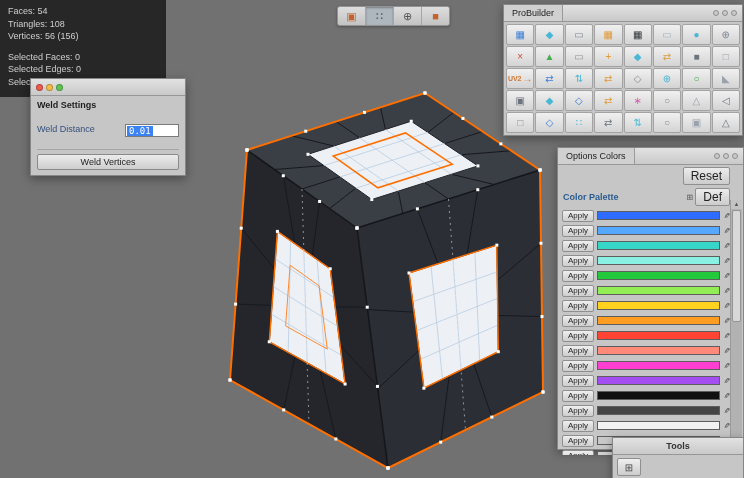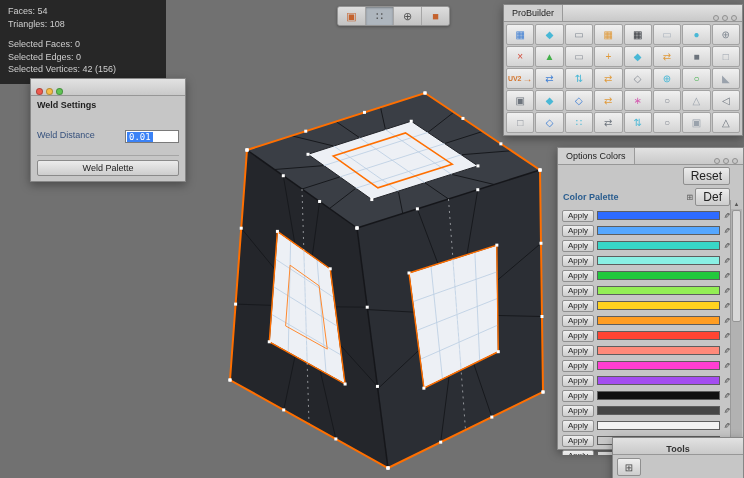--- a/index.html
+++ b/index.html
@@ -6,32 +6,32 @@
   #screen{position:relative;width:744px;height:478px;background:#717171;overflow:hidden;
     font-family:"Liberation Sans",sans-serif;color:#222;}
   
   .stats-overlay{position:absolute;left:0;top:0;width:150px;padding:5px 8px 8px;
     background:rgba(18,18,18,0.78);color:#cfcfcf;font-size:9px;line-height:1.4;}
   .stat-line.blank{height:8px;}
   
   .winbox{position:absolute;background:#c6c6c6;border:1px solid #868686;
     box-shadow:0 3px 9px rgba(0,0,0,.35);font-size:9px;}
   .titlebar{height:16px;background:linear-gradient(#e2e2e2,#c9c9c9);
-    border-bottom:1px solid #979797;display:flex;align-items:flex-end;position:relative;}
+    border-bottom:1px solid #979797;display:flex;align-items:center;position:relative;}
   .title-center{position:absolute;left:0;right:0;text-align:center;font-weight:bold;
     color:#333;font-size:9px;pointer-events:none;}
   .traffic{display:flex;gap:3px;margin-left:5px;}
   .tdot{width:7px;height:7px;border-radius:50%;border:1px solid rgba(0,0,0,.25);box-sizing:border-box;}
   .tab{height:100%;display:flex;align-items:center;padding:0 8px;background:#d0d0d0;
     border-right:1px solid #9a9a9a;font-size:9px;color:#222;}
   .win-dots{margin-left:auto;display:flex;gap:3px;padding-right:5px;}
   .wdot{width:6px;height:6px;border-radius:50%;background:#c9c9c9;border:1px solid #8f8f8f;box-sizing:border-box;}
   
   .opt-body{padding:4px 6px 5px;}
-  .opt-section{font-weight:bold;color:#1e1e1e;margin-bottom:20px;}
+  .opt-section{font-weight:bold;color:#1e1e1e;margin-bottom:14px;}
   .opt-row{display:flex;align-items:flex-start;justify-content:space-between;margin-bottom:12px;}
   .opt-label{color:#35507c;}
   .opt-input{width:50px;height:11px;background:#fff;border:1px solid #7a7a7a;
     font-size:9px;display:flex;align-items:center;padding:0 1px;font-family:"DejaVu Sans Mono",monospace;}
   .opt-input .sel{background:#3b82f6;color:#fff;padding:0 2px;}
   .opt-divider{height:1px;background:#a5a5a5;margin:2px 0 4px;}
   .weld-btn{display:block;width:100%;padding:2px 0;font-size:9px;
     background:linear-gradient(#ececec,#cdcdcd);border:1px solid #8a8a8a;border-radius:2px;color:#222;}
   
   .edit-toolbar{position:absolute;left:337px;top:6px;display:flex;background:#c6c6c6;
@@ -189,20 +189,21 @@
       <rect x="117.75999999999999" y="260.28" width="3" height="3" fill="#ffffff"></rect>
       <rect x="257.5" y="191.48000000000002" width="3" height="3" fill="#ffffff"></rect>
       <rect x="345.34" y="163.64" width="3" height="3" fill="#ffffff"></rect>
       <rect x="346.78" y="270.2" width="3" height="3" fill="#ffffff"></rect>
       <rect x="272.38" y="306.68" width="3" height="3" fill="#ffffff"></rect>
     </svg>
 
   <div class="stats-overlay">
       <div class="stat-line">Faces: 54</div>
       <div class="stat-line">Triangles: 108</div>
+      <div class="stat-line">Vertices: 56 (156)</div>
       <div class="stat-line blank"></div>
       <div class="stat-line">Selected Faces: 0</div>
       <div class="stat-line">Selected Edges: 0</div>
       <div class="stat-line">Selected Vertices: 42 (156)</div>
     </div>
 
   <div class="edit-toolbar">
       <div class="edit-btn">
         <span style="color: rgb(196, 98, 45);">▣</span>
       </div>
@@ -227,21 +228,21 @@
     </div>
     <div class="opt-body">
       <div class="opt-section">Weld Settings</div>
       <div class="opt-row">
         <span class="opt-label">Weld Distance</span>
         <div class="opt-input">
           <span class="sel">0.01</span>
         </div>
       </div>
       <div class="opt-divider"></div>
-      <button class="weld-btn">Weld Palette</button>
+      <button class="weld-btn">Weld Vertices</button>
     </div>
   </div>
 
   <div class="winbox" style="left:503px;top:4px;width:238px;">
     <div class="titlebar">
       <div class="tab">ProBuilder</div>
       <div class="win-dots">
         <span class="wdot"></span>
         <span class="wdot"></span>
         <span class="wdot"></span>

